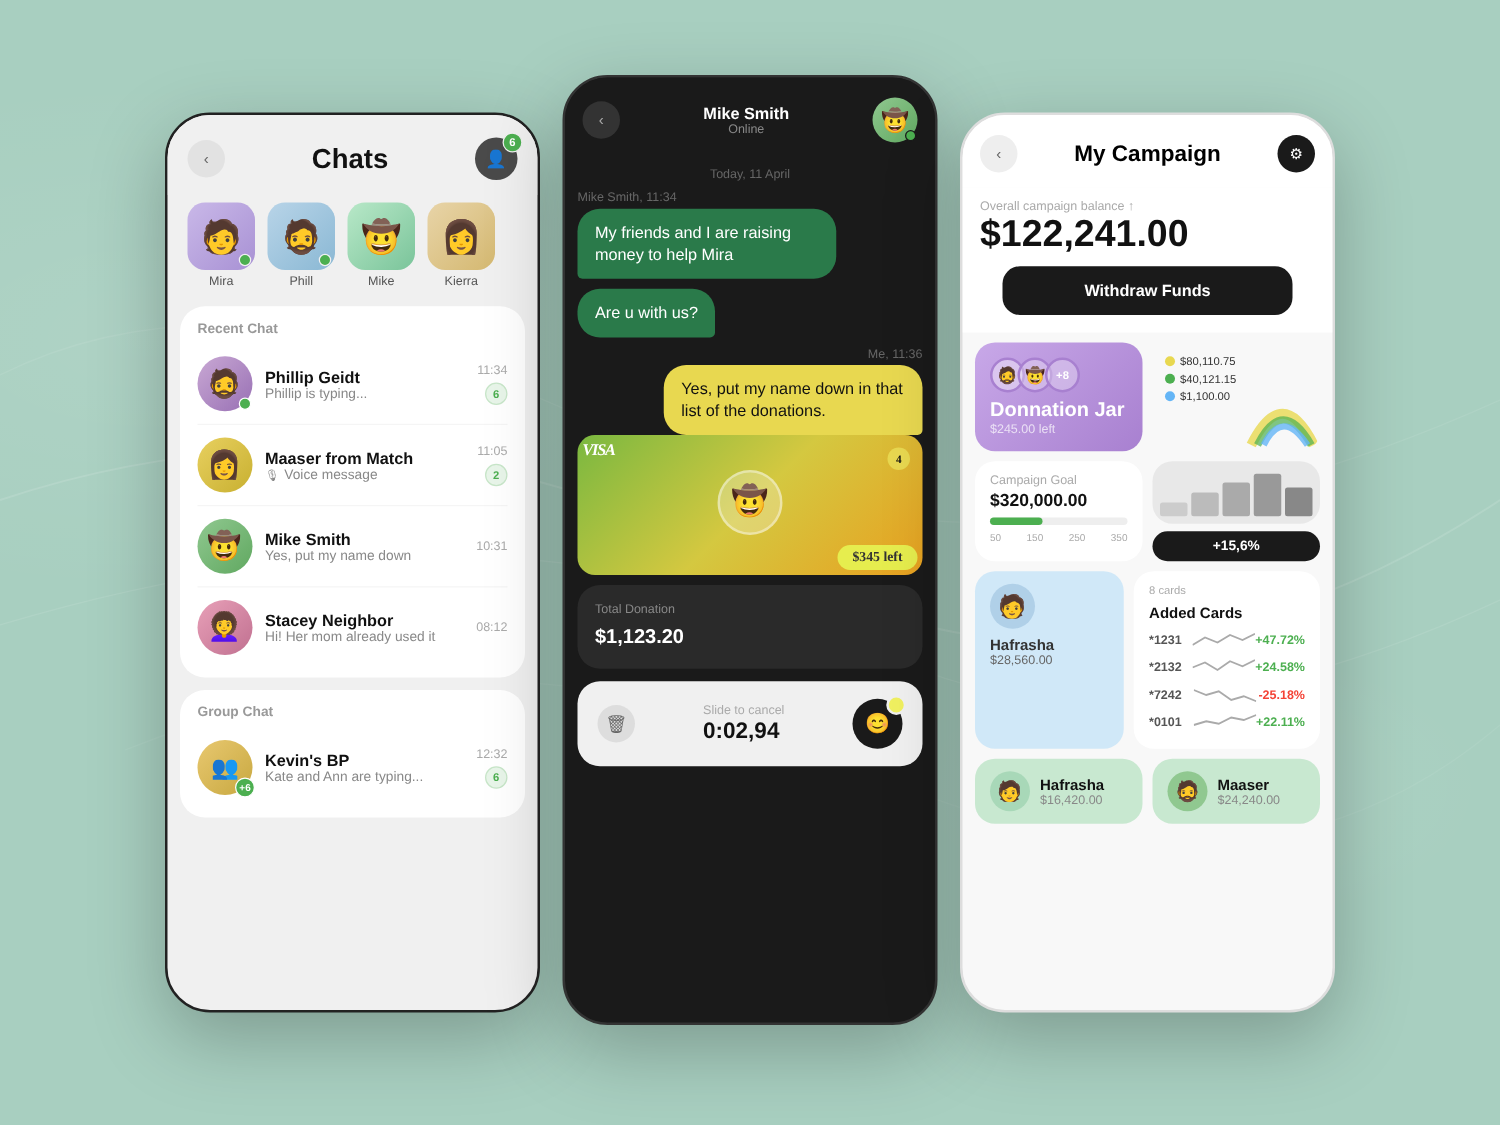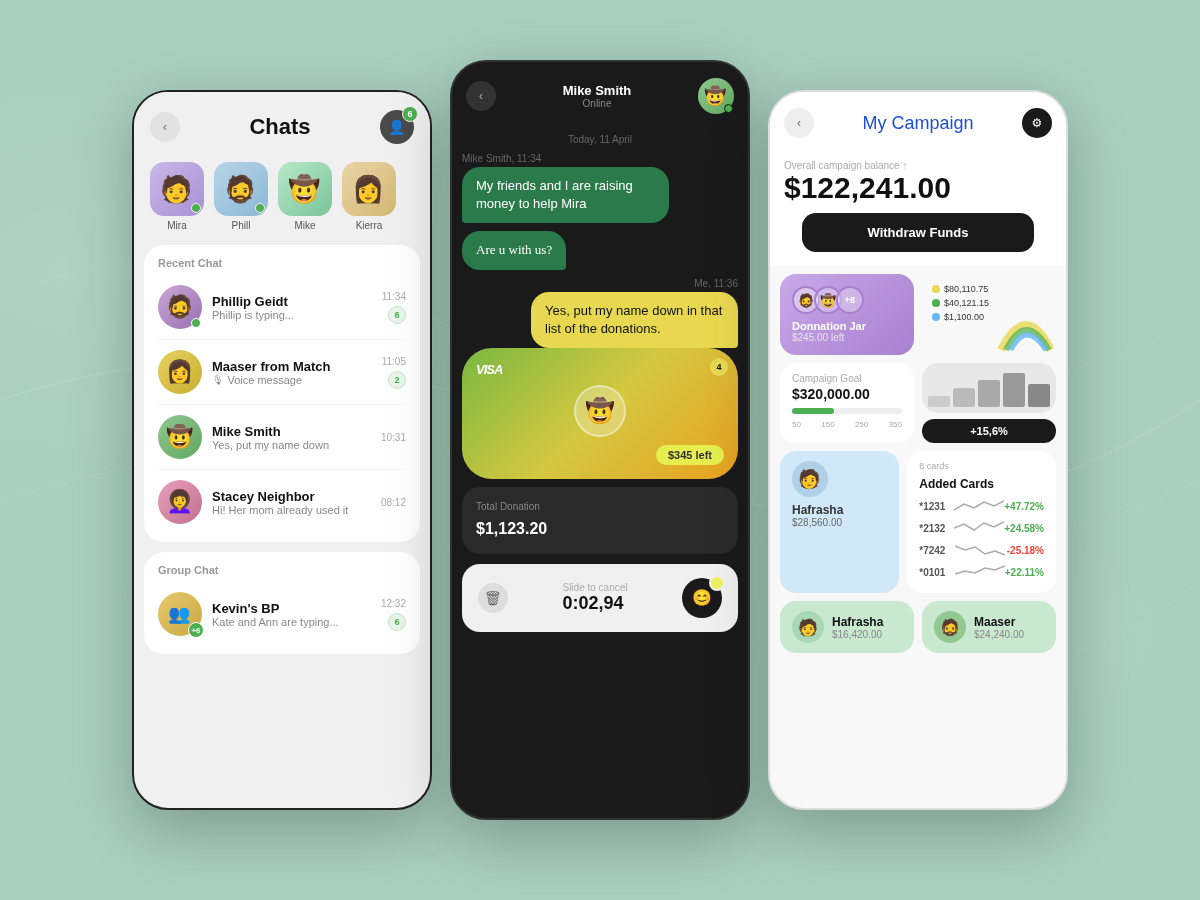--- a/index.html
+++ b/index.html
@@ -291,24 +291,25 @@
     .msg-outgoing {
       background: #e8d850;
       color: #111;
       align-self: flex-end;
       border-bottom-right-radius: 4px;
     }
 
     
     .visa-card-bubble {
       background: linear-gradient(135deg, #7ab840, #d4c840, #e8a020);
-      border-radius: 30px;
-      padding: 14px;
+      border-radius: 14px;
+      padding: 4px;
       margin: 0 10px;
       position: relative;
+      font-family: Liberation Serif, serif;
     }
     .visa-logo {
       font-size: 13px;
       font-weight: 900;
       color: #fff;
       font-style: italic;
       letter-spacing: -1px;
     }
     .card-badge {
       position: absolute;
@@ -395,22 +396,22 @@
     .campaign-header {
       background: #fff;
       border-radius: 20px 20px 0 0;
       padding: 16px 14px 12px;
       display: flex;
       align-items: center;
       justify-content: space-between;
     }
     .campaign-title {
       font-size: 18px;
-      font-weight: 400;
-      color: #1d4ed8;
+      font-weight: 700;
+      color: #000000;
     }
     .settings-btn {
       width: 30px; height: 30px;
       background: #1a1a1a;
       border-radius: 50%;
       display: flex; align-items: center; justify-content: center;
       color: #fff; font-size: 12px;
     }
     .campaign-balance-section {
       background: #fff;
@@ -455,21 +456,21 @@
       font-size: 13px;
     }
     .dj-avatar:first-child { margin-left: 0; }
     .dj-more {
       background: rgba(255,255,255,0.3);
       font-size: 9px;
       font-weight: 700;
       color: #fff;
     }
     .jar-title {
-      font-size: 11px;
+      font-size: 16px;
       font-weight: 700;
       color: #fff;
     }
     .jar-sub {
       font-size: 10px;
       color: rgba(255,255,255,0.7);
     }
     .legend-item {
       display: flex;
       align-items: center;
@@ -782,21 +783,21 @@
 
     <div class="messages-area">
 
       <div>
         <div style="font-size:10px;color:#666;margin-bottom:3px;">Mike Smith, 11:34</div>
         <div class="msg-bubble msg-incoming">
           <span>My friends and I are raising money to help Mira</span>
         </div>
       </div>
 
-      <div class="msg-bubble msg-incoming" style="border-radius:18px 18px 4px 18px;font-family:Liberation Serif, serif;">
+      <div class="msg-bubble msg-incoming" style="border-radius:18px 18px 4px 18px;">
         <span>Are u with us?</span>
       </div>
 
       <div style="display:flex;flex-direction:column;align-items:flex-end;">
         <div style="font-size:10px;color:#666;margin-bottom:3px;">Me, 11:36</div>
         <div class="msg-bubble msg-outgoing">
           <span>Yes, put my name down in that list of the donations.</span>
         </div>
       </div>
     </div>

